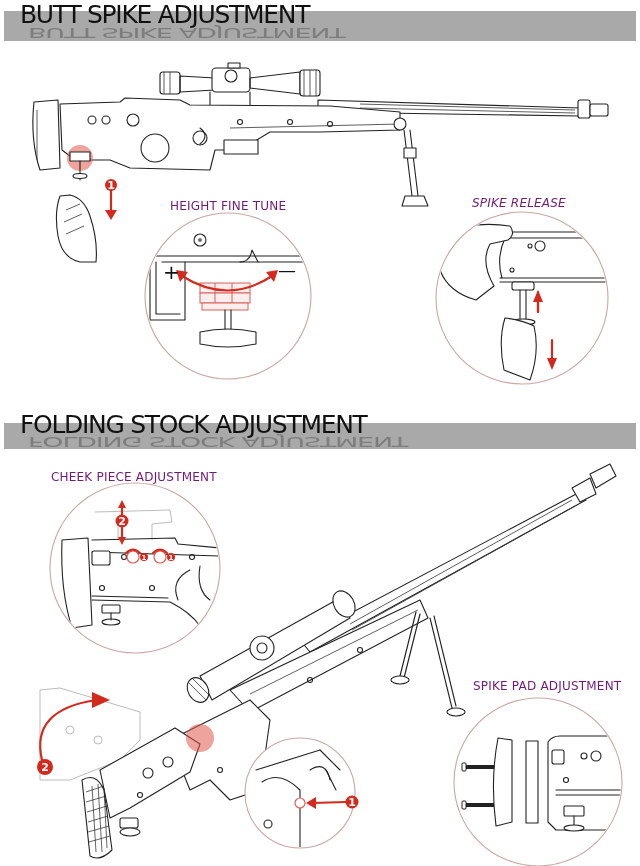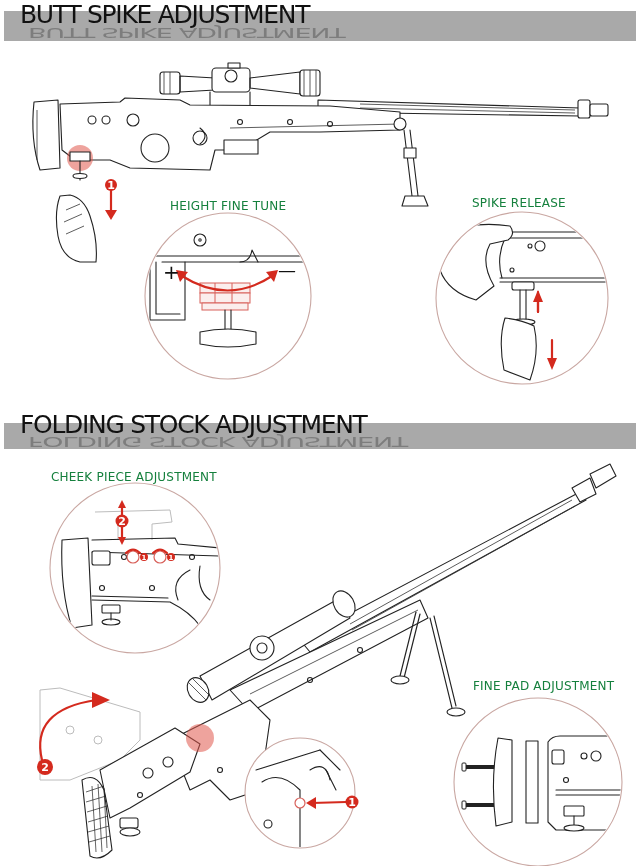--- a/index.html
+++ b/index.html
@@ -20,24 +20,24 @@
   #hdr1 { top: 0; }
   #hdr1 .bar { top: 11px; }
   #hdr1 .title { top: 0px; }
   #hdr1 .shadow-text { top: 42px; }
   #hdr2 { top: 405px; }
   #hdr2 .bar { top: 18px; height: 26px; }
   #hdr2 .title { top: 5px; }
   #hdr2 .shadow-text { top: 46px; }
 
   .callout-label {
-    position: absolute; font-size: 12px; letter-spacing: 0.2px; color: #15803d; white-space: nowrap;
+    position: absolute; font-size: 12px; letter-spacing: 0.2px; color: #701a75; white-space: nowrap;
   }
   #lbl-height { left: 170px; top: 199px; }
-  #lbl-spike { left: 472px; top: 196px; }
+  #lbl-spike { left: 472px; top: 196px; font-style: italic; }
   #lbl-cheek { left: 51px; top: 470px; }
   #lbl-buttpad { left: 473px; top: 679px; }
 
   svg.art { position: absolute; left: 0; top: 0; width: 640px; height: 866px; }
   .ln { fill: none; stroke: #222; stroke-width: 1.1; stroke-linejoin: round; stroke-linecap: round; }
   .ln-thin { fill: none; stroke: #333; stroke-width: 0.8; }
   .ln-ghost { fill: none; stroke: #bcbcbc; stroke-width: 1; }
   .fill-w { fill: #fff; }
   .circ { fill: #fff; stroke: #c9a7a2; stroke-width: 1.1; }
   .red { fill: #d42a1e; }
@@ -336,13 +336,13 @@
       <rect class="ln fill-w" x="564" y="806" width="20" height="10" rx="1"></rect>
       <line class="ln" x1="574" y1="816" x2="574" y2="826"></line>
       <ellipse class="ln fill-w" cx="574" cy="828" rx="10" ry="3"></ellipse>
     </g>
   </g>
 </svg>
 
 <div class="callout-label" id="lbl-height">HEIGHT FINE TUNE</div>
 <div class="callout-label" id="lbl-spike">SPIKE RELEASE</div>
 <div class="callout-label" id="lbl-cheek">CHEEK PIECE ADJUSTMENT</div>
-<div class="callout-label" id="lbl-buttpad">FINE PAD ADJUSTMENT</div>
+<div class="callout-label" id="lbl-buttpad">SPIKE PAD ADJUSTMENT</div>
 
 </body></html>

